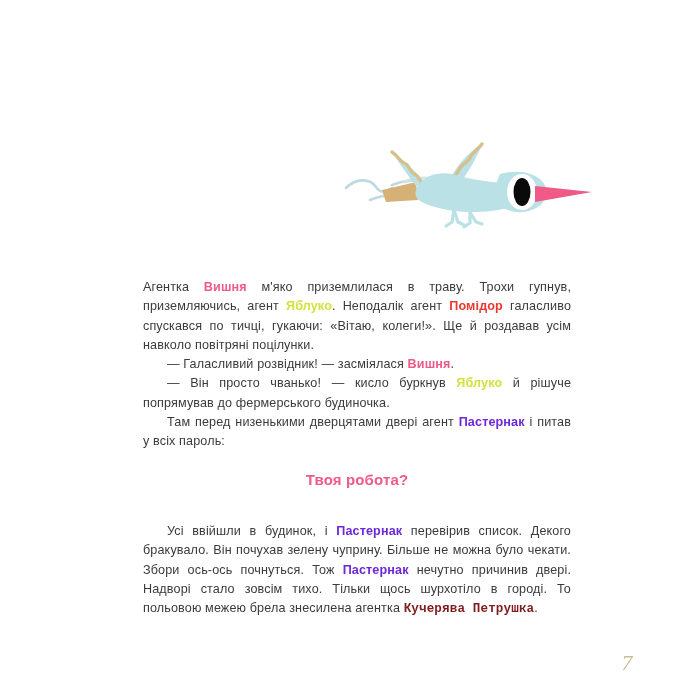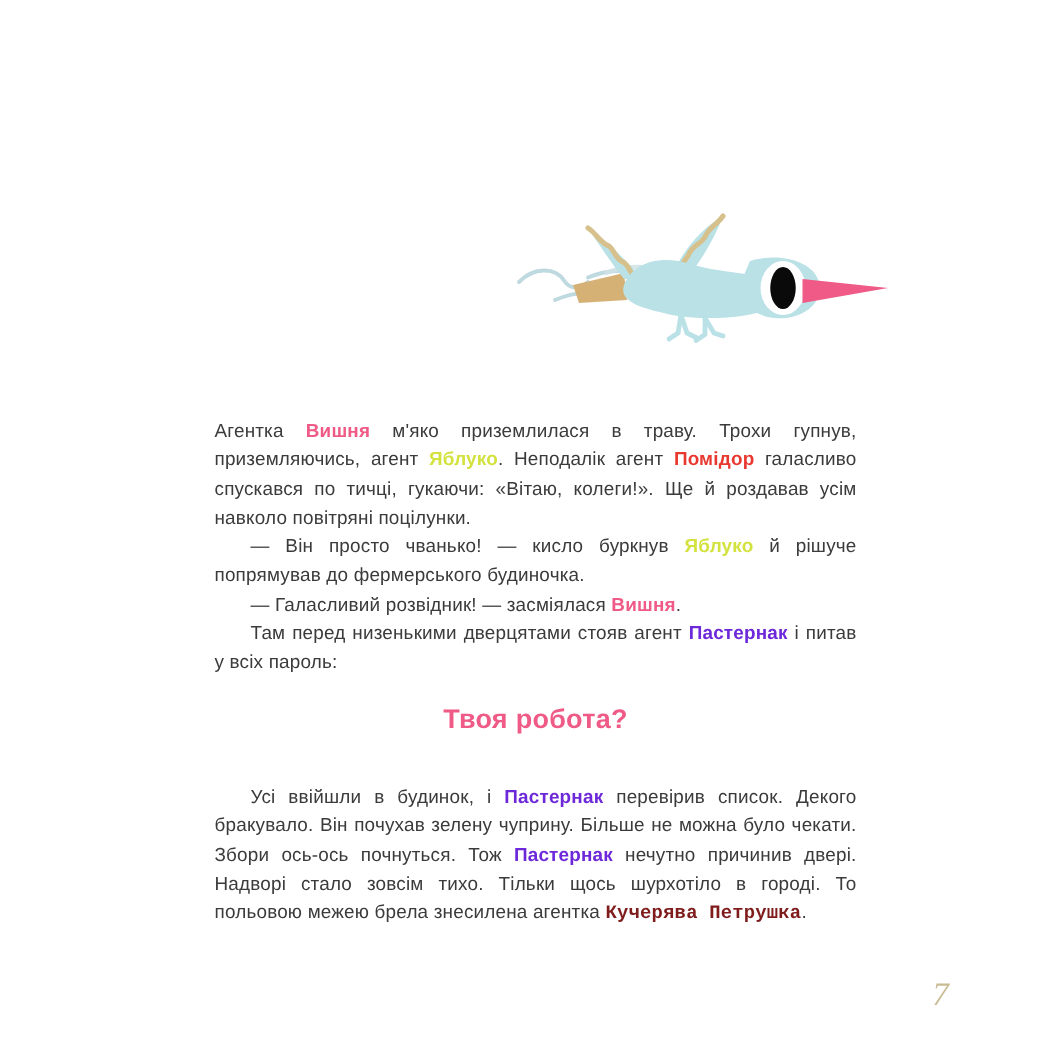--- a/index.html
+++ b/index.html
@@ -76,21 +76,21 @@
 
   
   #verse {
     position: absolute;
     left: 143px;
     top: 470px;
     width: 428px;
     text-align: center;
   }
   #verse .verse-line {
-    font-size: 18px;
+    font-size: 15px;
     line-height: 19px;
     font-weight: bold;
     color: #ef5a86;
     letter-spacing: 0.01em;
   }
 
   
   #textblock2 {
     position: absolute;
     left: 143px;
@@ -153,25 +153,25 @@
       <ellipse cx="192" cy="62" rx="8.5" ry="14" fill="#0a0a0a"></ellipse>
 
       <path d="M205 56 L262 62 L205 72 Z" fill="#ef5a86"></path>
     </svg>
   </div>
 
   <div id="textblock">
 
     <p class="para"><span>Агентка </span><span class="name n-vyshnia">Вишня</span><span> м'яко приземлилася в траву. Трохи гупнув, приземляючись, агент </span><span class="name n-yabluko">Яблуко</span><span>. Неподалік агент </span><span class="name n-pomidor">Помідор</span><span> галасливо спускався по тичці, гукаючи: «Вітаю, колеги!». Ще й роздавав усім навколо повітряні поцілунки.</span></p>
 
+    <p class="para dialogue"><span>— Галасливий розвідник! — засміялася </span><span class="name n-vyshnia">Вишня</span><span>.</span></p>
+
     <p class="para indent"><span>— Він просто чванько! — кисло буркнув </span><span class="name n-yabluko">Яблуко</span><span> й рішуче попрямував до фермерського будиночка.</span></p>
 
-    <p class="para dialogue"><span>— Галасливий розвідник! — засміялася </span><span class="name n-vyshnia">Вишня</span><span>.</span></p>
-
-    <p class="para indent"><span>Там перед низенькими дверцятами стояв агент </span><span class="name n-pasternak">Пастернак</span><span> і питав у всіх пароль:</span></p>
+    <p class="para indent"><span>Там перед низенькими дверцятами двері агент </span><span class="name n-pasternak">Пастернак</span><span> і питав у всіх пароль:</span></p>
 
   </div>
 
   <div id="verse">
     <div class="verse-line">Твоя робота?</div>
   </div>
 
   <div id="textblock2">
     <p class="para indent"><span>Усі ввійшли в будинок, і </span><span class="name n-pasternak">Пастернак</span><span> перевірив список. Декого бракувало. Він почухав зелену чуприну. Більше не можна було чекати. Збори ось-ось почнуться. Тож </span><span class="name n-pasternak">Пастернак</span><span> нечутно причинив двері. Надворі стало зовсім тихо. Тільки щось шурхотіло в городі. То польовою межею брела знесилена агентка </span><span class="name n-petrushka">Кучерява Петрушка</span><span>.</span></p>
   </div>

